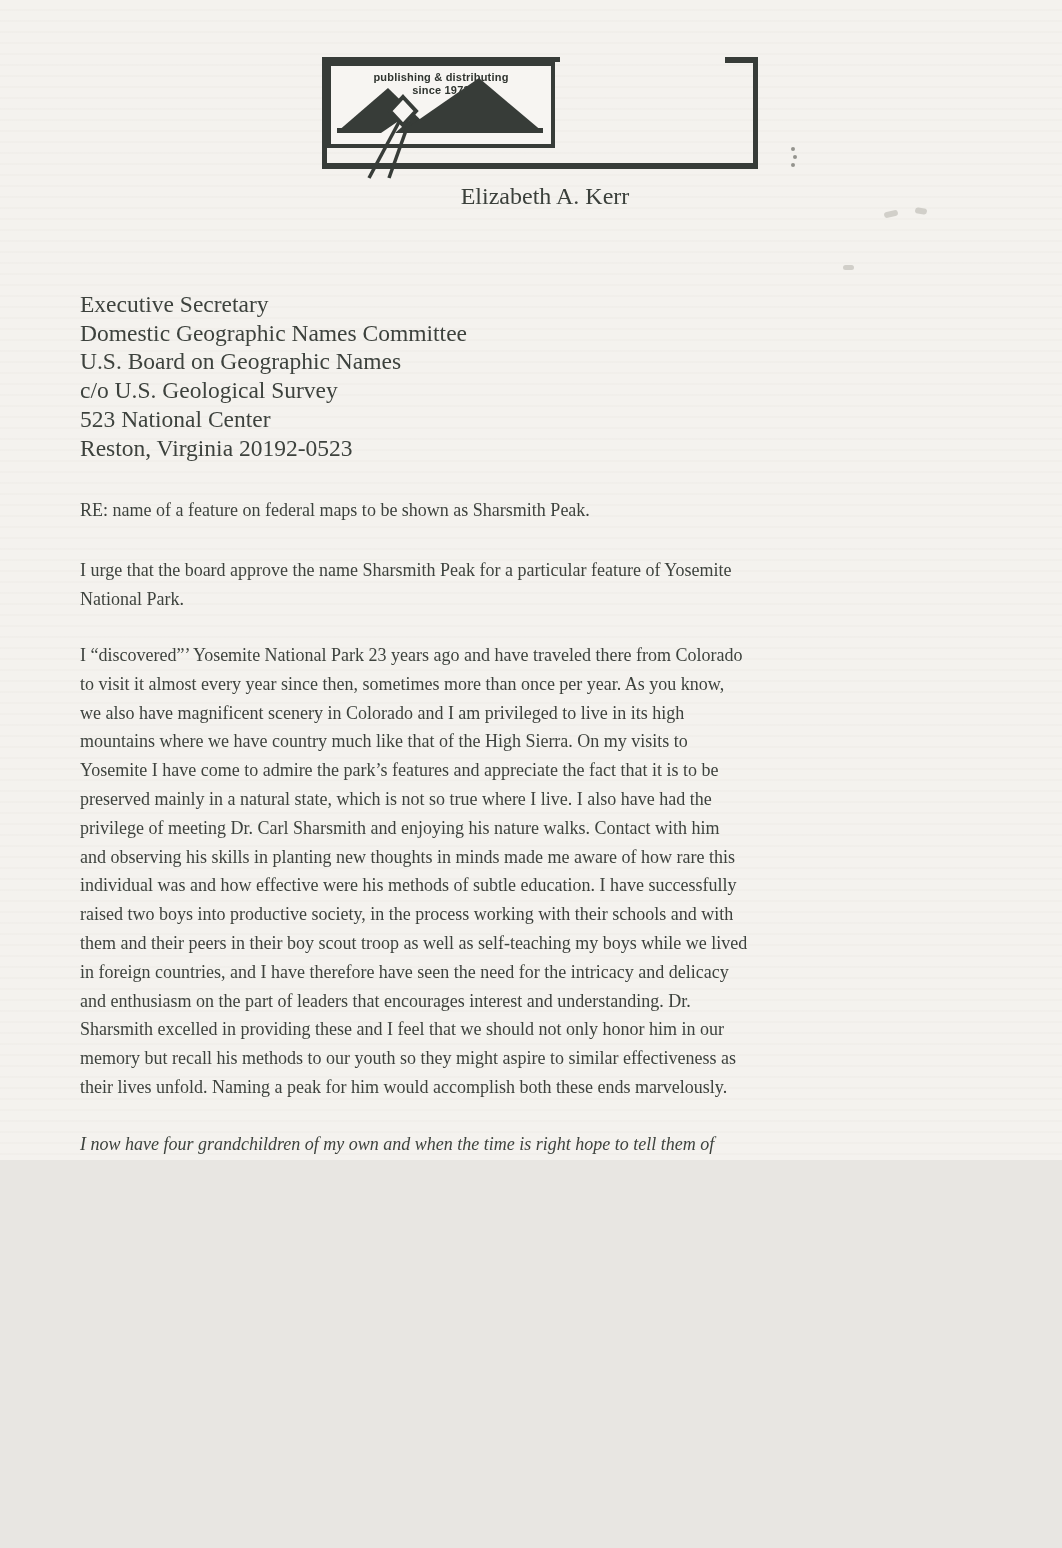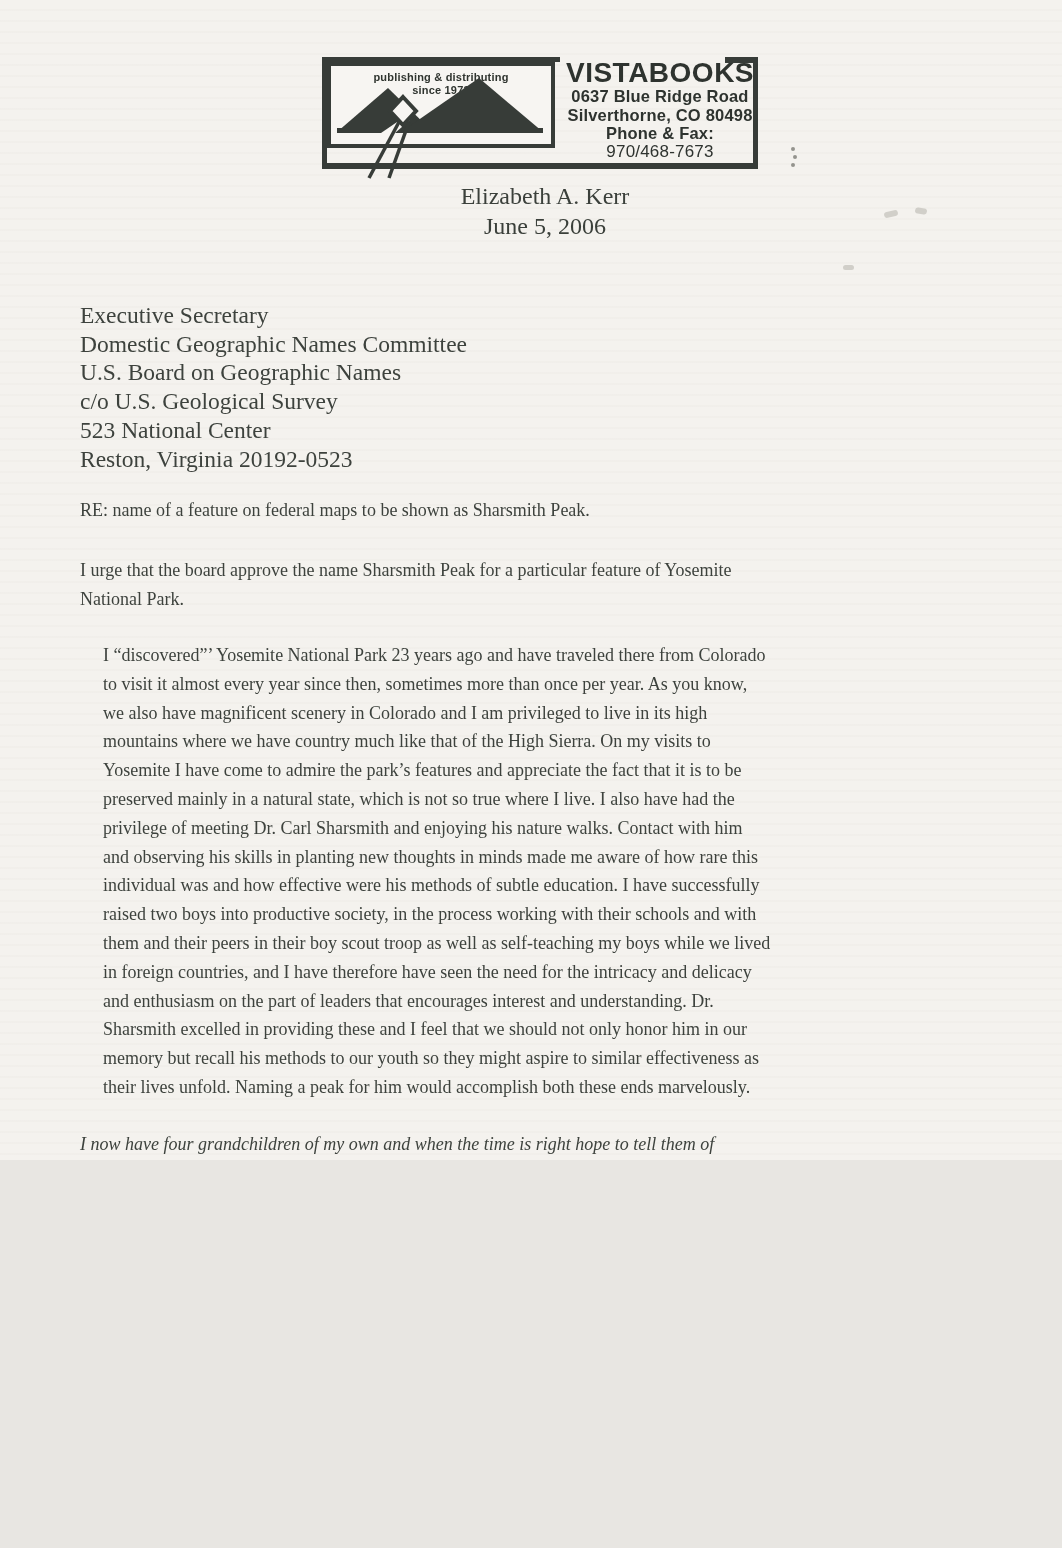--- a/index.html
+++ b/index.html
@@ -30,27 +30,27 @@
                overflow:visible; z-index:3; }
   .lh-address { position:absolute; left:240px; top:1px; width:196px; text-align:center;
                 font-family:"Liberation Sans", sans-serif; color:#2e332f; z-index:2; }
   .company { font-size:28px; font-weight:bold; letter-spacing:0.5px; line-height:29px; }
   .addr { font-size:16.5px; line-height:18.5px; font-weight:bold; letter-spacing:0.2px; }
   .addr.normal { font-weight:normal; font-size:17px; }
   
   .center-block { position:absolute; left:85px; top:181px; width:920px;
                   text-align:center; font-size:24px; line-height:30px; color:#3b403b; }
   
-  .recipient { position:absolute; left:80px; top:301px;
+  .recipient { position:absolute; left:80px; top:290px;
                font-size:23.5px; line-height:28.7px; white-space:nowrap; }
   .para { position:absolute; left:80px; font-size:18px; line-height:28.8px;
           white-space:nowrap; color:#3d423d; }
   .re { top:496px; }
   .p1 { top:556px; }
-  .p2 { top:641px;margin-left:23px; }
+  .p2 { top:641px; }
   .p3 { top:1130px;font-style:italic; }
   .p4 { top:1388px; }
   .p4 i { }
   
   .artifact { position:absolute; pointer-events:none; }
   .dot  { width:4px; height:4px; border-radius:50%; background:#83837d; opacity:0.85; }
   .smudge { border-radius:3px; background:#b5b2ab; opacity:0.55; }
   .greenspec { width:6px; height:4px; background:#6f9153; opacity:0.8;
                transform:rotate(40deg); border-radius:1px; }
   .ghost { height:11px; background:#d9d6cf; opacity:0.45; filter:blur(2px);
@@ -83,32 +83,24 @@
 
         <polygon points="69,54 79,54 64,67 50,67" fill="#f7f5f2"></polygon>
 
         <polygon points="72,31 85,45 72,59 59,45" fill="#f7f5f2" stroke="#373c38" stroke-width="4"></polygon>
 
         <line x1="68" y1="56" x2="38" y2="112" stroke="#373c38" stroke-width="3.5"></line>
         <line x1="78" y1="56" x2="58" y2="112" stroke="#373c38" stroke-width="3.5"></line>
       </svg>
     </div>
 
-    <div class="lh-address">
-      <div class="company">VISTABOOKS</div>
-      <div class="addr">0637 Blue Ridge Road</div>
-      <div class="addr">Silverthorne, CO 80498</div>
-      <div class="addr">Phone &amp; Fax:</div>
-      <div class="addr normal">970/468-7673</div>
-    </div>
   </div>
 
   <div class="center-block">
     <div>Elizabeth A. Kerr</div>
-    <div>June 5, 2006</div>
   </div>
 
   <div class="recipient">Executive Secretary<br>Domestic Geographic Names Committee<br>U.S. Board on Geographic Names<br>c/o U.S. Geological Survey<br>523 National Center<br>Reston, Virginia 20192-0523</div>
 
   <div class="para re">RE: name of a feature on federal maps to be shown as Sharsmith Peak.</div>
   <div class="para p1">I urge that the board approve the name Sharsmith Peak for a particular feature of Yosemite<br>National Park.</div>
   <div class="para p2">I “discovered”’ Yosemite National Park 23 years ago and have traveled there from Colorado<br>to visit it almost every year since then, sometimes more than once per year. As you know,<br>we also have magnificent scenery in Colorado and I am privileged to live in its high<br>mountains where we have country much like that of the High Sierra. On my visits to<br>Yosemite I have come to admire the park’s features and appreciate the fact that it is to be<br>preserved mainly in a natural state, which is not so true where I live. I also have had the<br>privilege of meeting Dr. Carl Sharsmith and enjoying his nature walks. Contact with him<br>and observing his skills in planting new thoughts in minds made me aware of how rare this<br>individual was and how effective were his methods of subtle education. I have successfully<br>raised two boys into productive society, in the process working with their schools and with<br>them and their peers in their boy scout troop as well as self-teaching my boys while we lived<br>in foreign countries, and I have therefore have seen the need for the intricacy and delicacy<br>and enthusiasm on the part of leaders that encourages interest and understanding. Dr.<br>Sharsmith excelled in providing these and I feel that we should not only honor him in our<br>memory but recall his methods to our youth so they might aspire to similar effectiveness as<br>their lives unfold. Naming a peak for him would accomplish both these ends marvelously.</div>
   <div class="para p3">I now have four grandchildren of my own and when the time is right hope to tell them of<br>Sharsmith Peak and its namesake so, through his example, they may gain motivation to learn<br>and grow in their knowledge and thinking. Near where I live we remember John Wesley<br>Powell’s explorations and studies more because we have Mount Powell. In my state we also<br>have Longs Peak and Pikes Peak and many others that remind us of our American heritage<br>that includes both explorations led by persons and the scientific knowledge gained through<br>it. May there soon be a Sharsmith Peak that will remind us of the value of education and<br>science that Dr. Sharsmith stood for and his memory still recalls!</div>
   <div class="para p4">
     <div><i>Tuolumne Meadows, Calif.</i><span> 1 minute topographic quadrangle map published by the U.S.</span></div>

